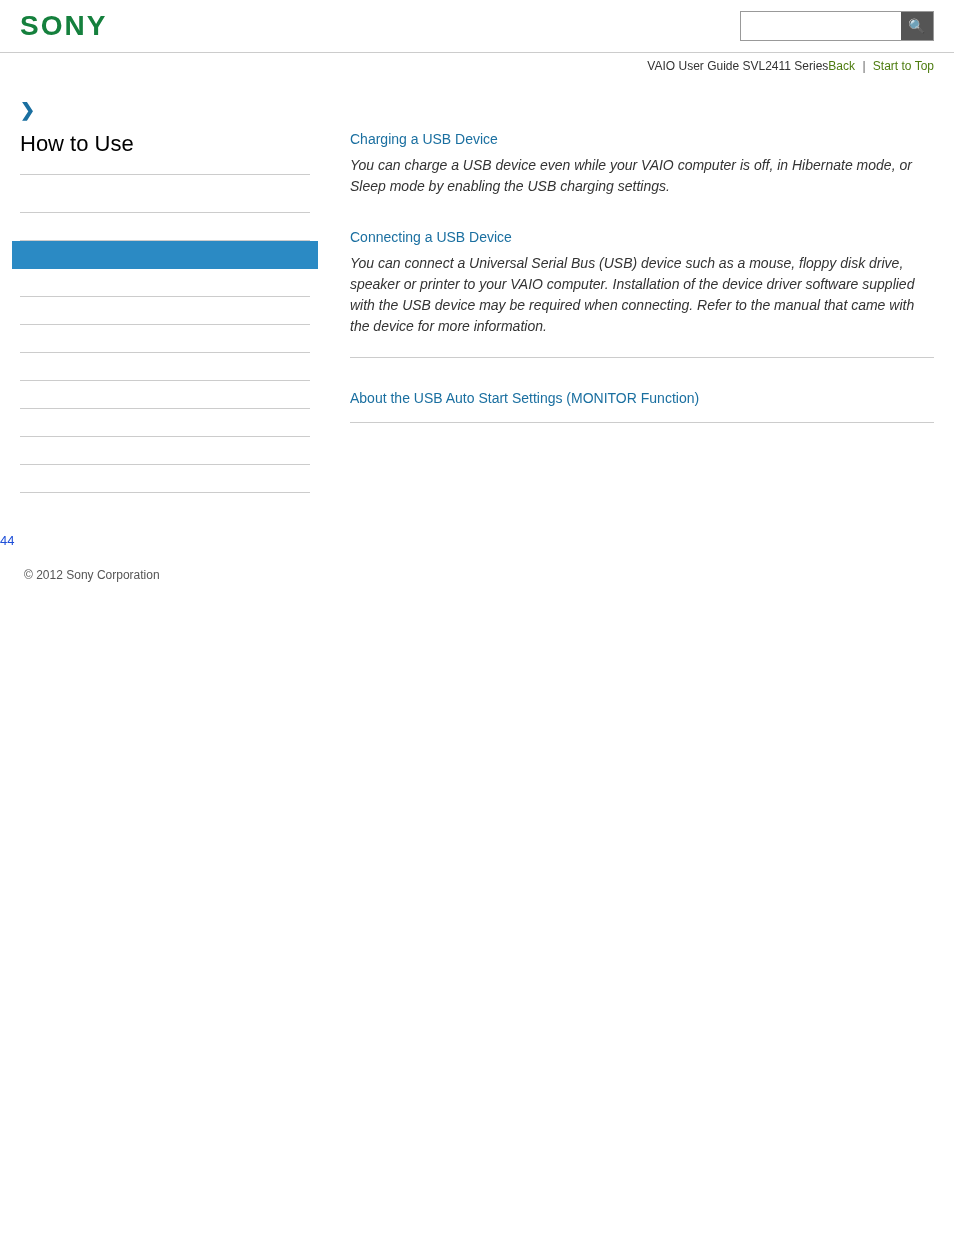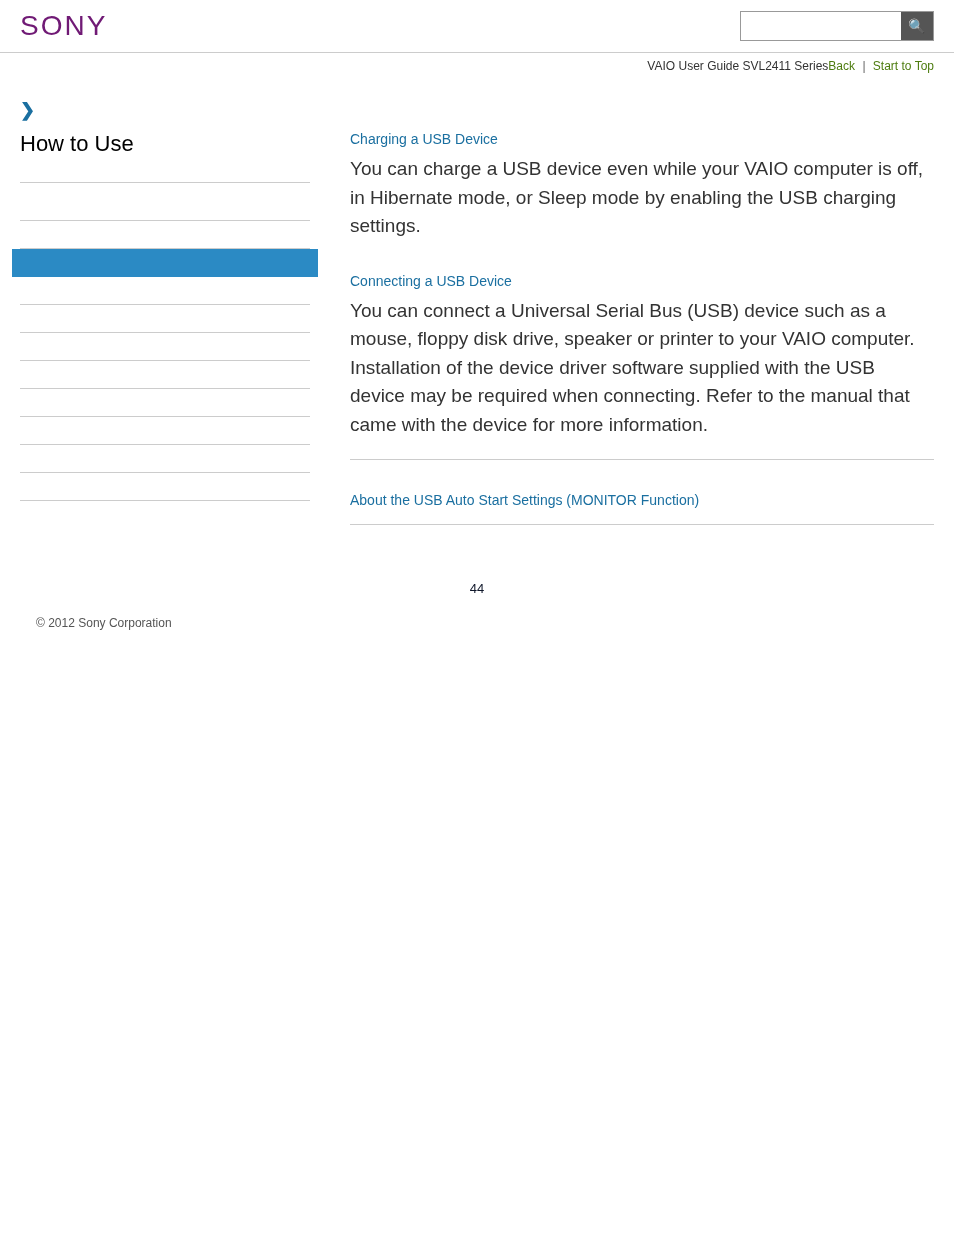--- a/index.html
+++ b/index.html
@@ -15,23 +15,23 @@
     
     .header {
       border-bottom: 1px solid #ccc;
       padding: 10px 20px;
       display: flex;
       align-items: center;
       justify-content: space-between;
     }
     .sony-logo {
       font-size: 28px;
-      font-weight: 400;
+      font-weight: 700;
       letter-spacing: 2px;
-      color: #701a75;
+      color: #15803d;
       font-family: Arial Black, sans-serif;
     }
     .search-box {
       display: flex;
       align-items: center;
       border: 1px solid #999;
     }
     .search-input {
       width: 160px;
       height: 28px;
@@ -89,21 +89,21 @@
       font-size: 18px;
       color: #1a6fa0;
       margin-bottom: 10px;
       font-weight: bold;
     }
     .sidebar-title {
       font-size: 22px;
       font-weight: normal;
       color: #000;
       border-bottom: 1px solid #ccc;
-      padding-bottom: 25px;
+      padding-bottom: 17px;
       margin-bottom: 10px;
     }
     .sidebar-item {
       border-bottom: 1px solid #ccc;
       padding: 8px 0;
       font-size: 12px;
       color: #333;
       min-height: 28px;
     }
     .sidebar-item.active {
@@ -129,41 +129,42 @@
     }
     .content-link {
       font-size: 14px;
       color: #1a6fa0;
       text-decoration: none;
       display: block;
       margin-bottom: 8px;
       margin-top: 32px;
     }
     .content-text {
-      font-size: 19px;
+      font-size: 14px;
       color: #333;
       line-height: 1.5;
       margin-bottom: 14px;
+      font-style: italic;
     }
     .content-divider {
       border: none;
       border-top: 1px solid #ccc;
       margin: 16px 0;
     }
 
     
     .footer {
-      padding: 10px 36px;
+      padding: 10px 24px;
       font-size: 12px;
       color: #555;
     }
     .page-number {
-      text-align: center;
+      text-align: left;
       font-size: 13px;
-      color: #0f172a;
+      color: #1d4ed8;
       margin: 20px 0 10px 0;
     }
   </style>
 </head>
 <body>
 
 <div class="header">
   <span class="sony-logo">SONY</span>
   <div class="search-box">
     <input class="search-input" type="text" style="">

